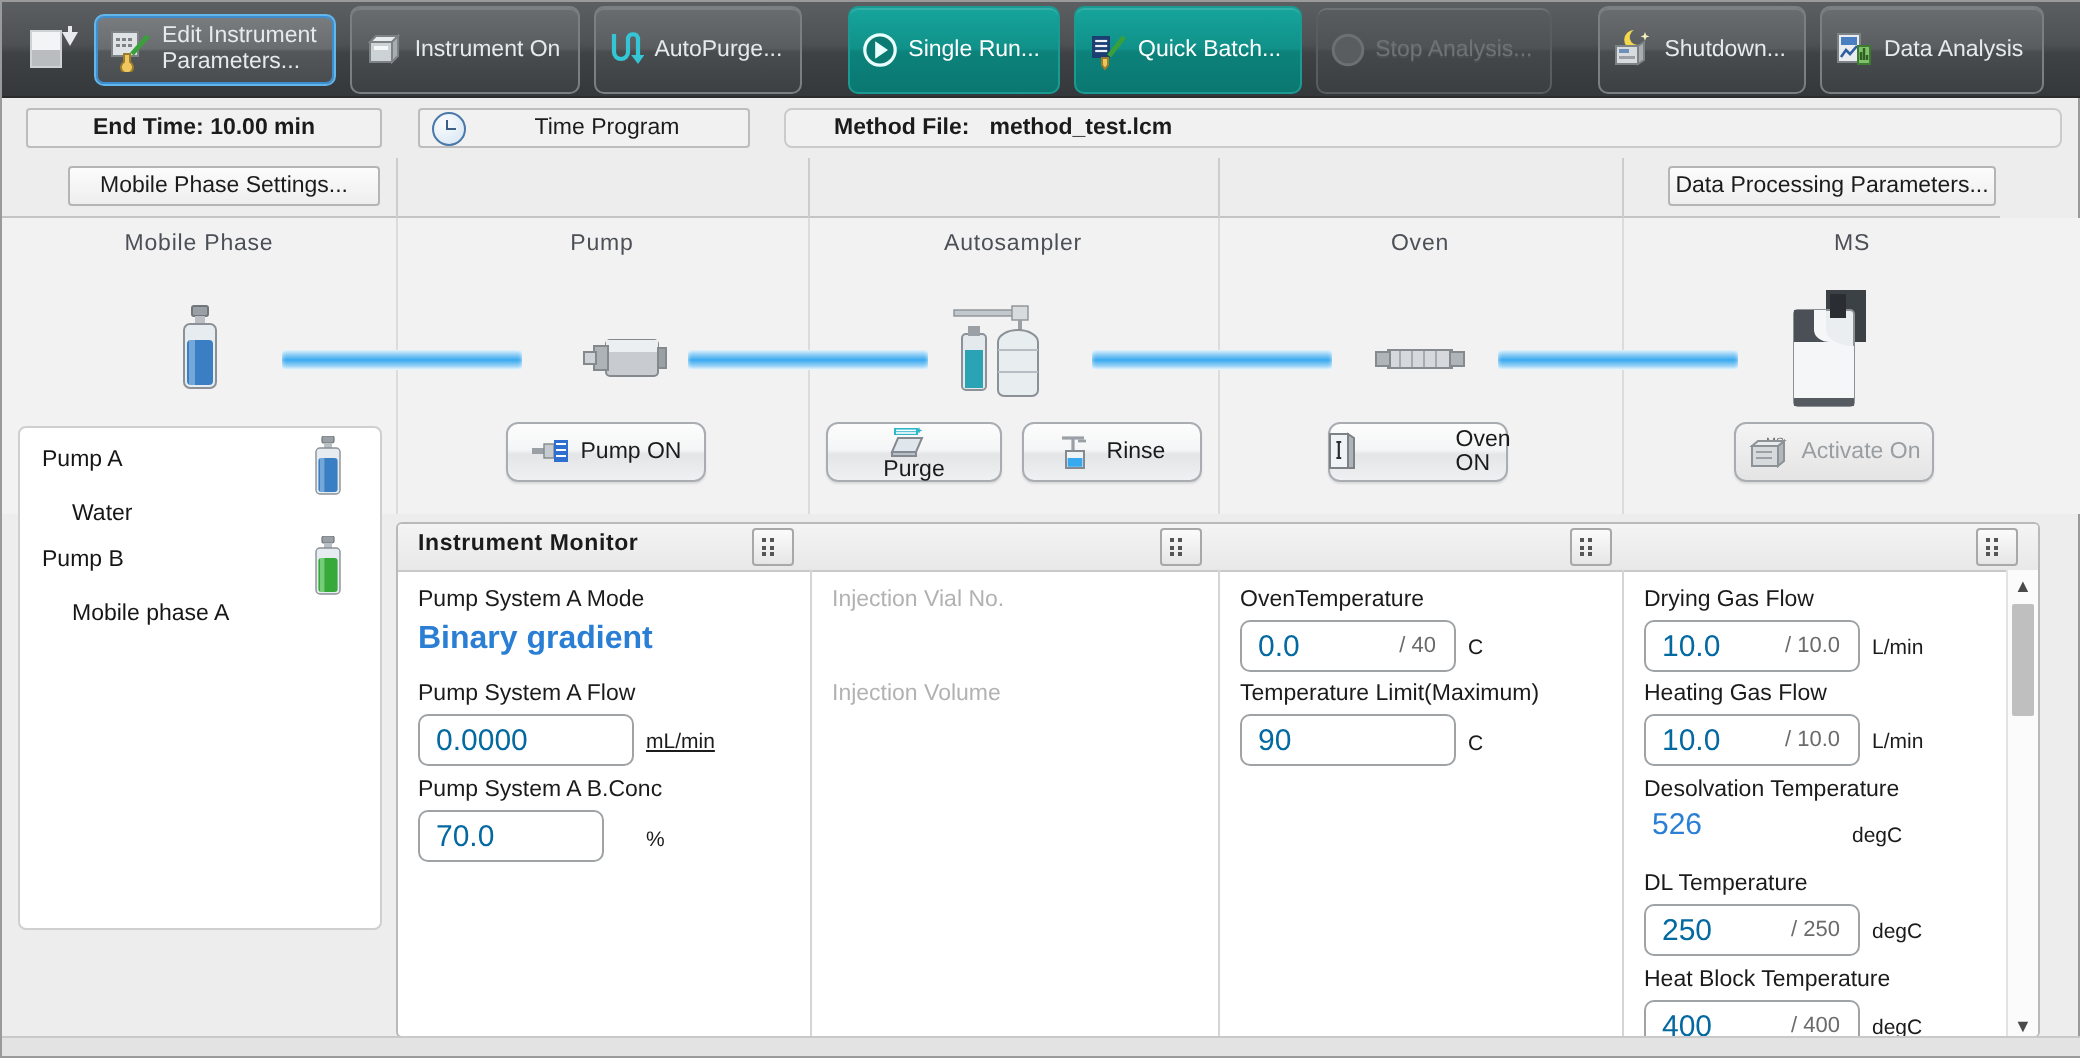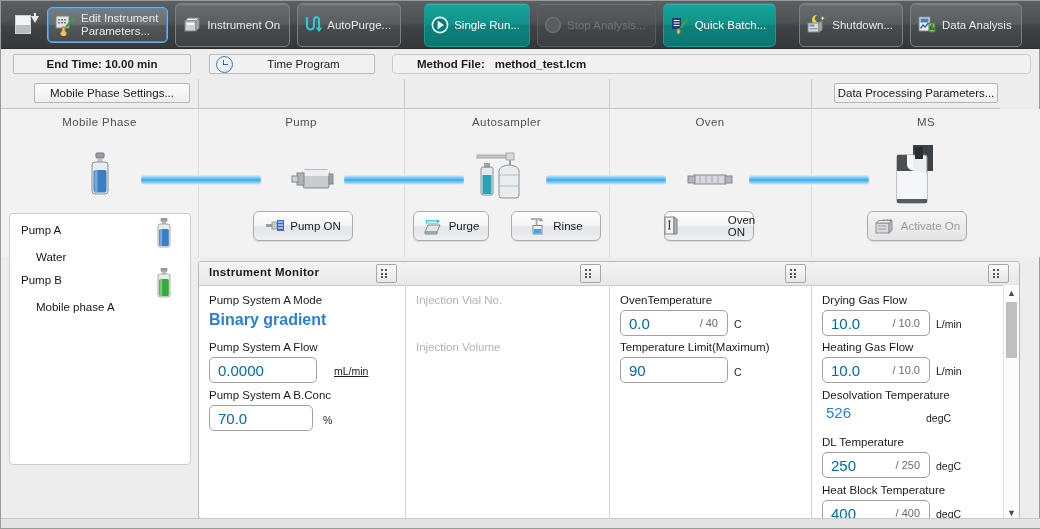--- a/index.html
+++ b/index.html
@@ -299,43 +299,43 @@
     <div class="tbtn teal">
       <span class="ic">
         <svg width="18" height="18" viewBox="0 0 18 18">
           <circle cx="9" cy="9" r="7.6" fill="#0b7a73" stroke="#eafffd" stroke-width="1.6"></circle>
           <path d="M6.6 4.6 L13 9 L6.6 13.4 Z" fill="#eafffd"></path>
         </svg>
       </span>
       <span class="lbl">Single Run...</span>
     </div>
 
-    <div class="tbtn disabled">
-      <span class="ic">
-        <svg width="18" height="18" viewBox="0 0 18 18">
-          <circle cx="9" cy="9" r="7.4" fill="#5a5d60" stroke="#6c7073" stroke-width="1.5"></circle>
-        </svg>
-      </span>
-      <span class="lbl">Stop Analysis...</span>
-    </div>
-
     <div class="tbtn teal">
       <span class="ic">
         <svg width="20" height="20" viewBox="0 0 20 20">
           <rect x="2" y="3" width="9" height="11" fill="#1b3f72"></rect>
           <g stroke="#eef3f8" stroke-width="1.1">
               <path d="M3.6 5.5h6"></path>
               <path d="M3.6 8h6"></path>
               <path d="M3.6 10.5h6"></path>
             </g>
           <path d="M7 14 l3 0 l0 3.5 l-1.5 2 l-1.5 -2 z" fill="#f0c75e" stroke="#9c7d2a"></path>
           <path d="M10.5 13 L18 3.5" stroke="#3aa13a" stroke-width="2.4" fill="none"></path>
         </svg>
       </span>
       <span class="lbl">Quick Batch...</span>
+    </div>
+
+    <div class="tbtn disabled">
+      <span class="ic">
+        <svg width="18" height="18" viewBox="0 0 18 18">
+          <circle cx="9" cy="9" r="7.4" fill="#5a5d60" stroke="#6c7073" stroke-width="1.5"></circle>
+        </svg>
+      </span>
+      <span class="lbl">Stop Analysis...</span>
     </div>
 
     <div class="sep-gap"></div>
 
     <div class="tbtn">
       <span class="ic">
         <svg width="21" height="21" viewBox="0 0 21 21">
           <path d="M11 1 a5 5 0 1 0 5 6 a4 4 0 1 1 -5 -6 z" fill="#f3d84e"></path>
           <path d="M16.5 2 l.6 1.6 l1.6 .6 l-1.6 .6 l-.6 1.6 l-.6 -1.6 l-1.6 -.6 l1.6 -.6 z" fill="#f3f0c0"></path>
           <rect x="2" y="9" width="11" height="9" fill="#d8dcdf" stroke="#7d8287"></rect>
@@ -467,21 +467,21 @@
           <g stroke="#fff" stroke-width="1">
               <path d="M13 4h5"></path>
               <path d="M13 7h5"></path>
               <path d="M13 10h5"></path>
             </g>
         </svg>
       </span>
       <span>Pump ON</span>
     </div>
 
-    <div class="actbtn" style="left:412px;top:102px;width:76px;">
+    <div class="actbtn" style="left:412px;top:102px;width:88px;flex-direction:column;">
       <span class="ic">
         <svg width="21" height="17" viewBox="0 0 21 17">
           <rect x="3" y="2" width="12" height="3.5" fill="#2fb7c9"></rect>
           <g stroke="#fff" stroke-width=".8">
               <path d="M4 3.2h10"></path>
               <path d="M4 4.5h10"></path>
             </g>
           <path d="M15.5 1.5 l.5 1.2 l1.2 .5 l-1.2 .5 l-.5 1.2 l-.5 -1.2 l-1.2 -.5 l1.2 -.5z" fill="#2fb7c9"></path>
           <path d="M5 7 L17 7 L14 14 L2 14 Z" fill="#dfe6ec" stroke="#848a90"></path>
           <path d="M2 14 L14 14 L14 16 L2 16 Z" fill="#b8c0c7" stroke="#848a90"></path>
@@ -572,24 +572,24 @@
       </div>
 
     <div class="mcol" style="left:0;width:206px;">
       <div class="flabel" style="left:10px;top:9px;">Pump System A Mode</div>
       <div class="bigblue" style="left:10px;top:26px;">Binary gradient</div>
 
       <div class="flabel" style="left:10px;top:56px;">Pump System A Flow</div>
       <div class="fbox" style="left:10px;top:72px;width:108px;">
         <span class="v">0.0000</span>
       </div>
-      <div class="funit" style="left:135px;top:80px;text-decoration:underline;">mL/min</div>
+      <div class="funit" style="left:124px;top:80px;text-decoration:underline;">mL/min</div>
 
       <div class="flabel" style="left:10px;top:104px;">Pump System A B.Conc</div>
-      <div class="fbox" style="left:10px;top:120px;width:104px;">
+      <div class="fbox" style="left:10px;top:120px;width:93px;">
         <span class="v">70.0</span>
       </div>
       <div class="funit" style="left:124px;top:129px;">%</div>
     </div>
 
     <div class="mcol bl" style="left:206px;width:204px;">
       <div class="flabel dim" style="left:10px;top:9px;">Injection Vial No.</div>
       <div class="flabel dim" style="left:10px;top:56px;">Injection Volume</div>
     </div>
 

